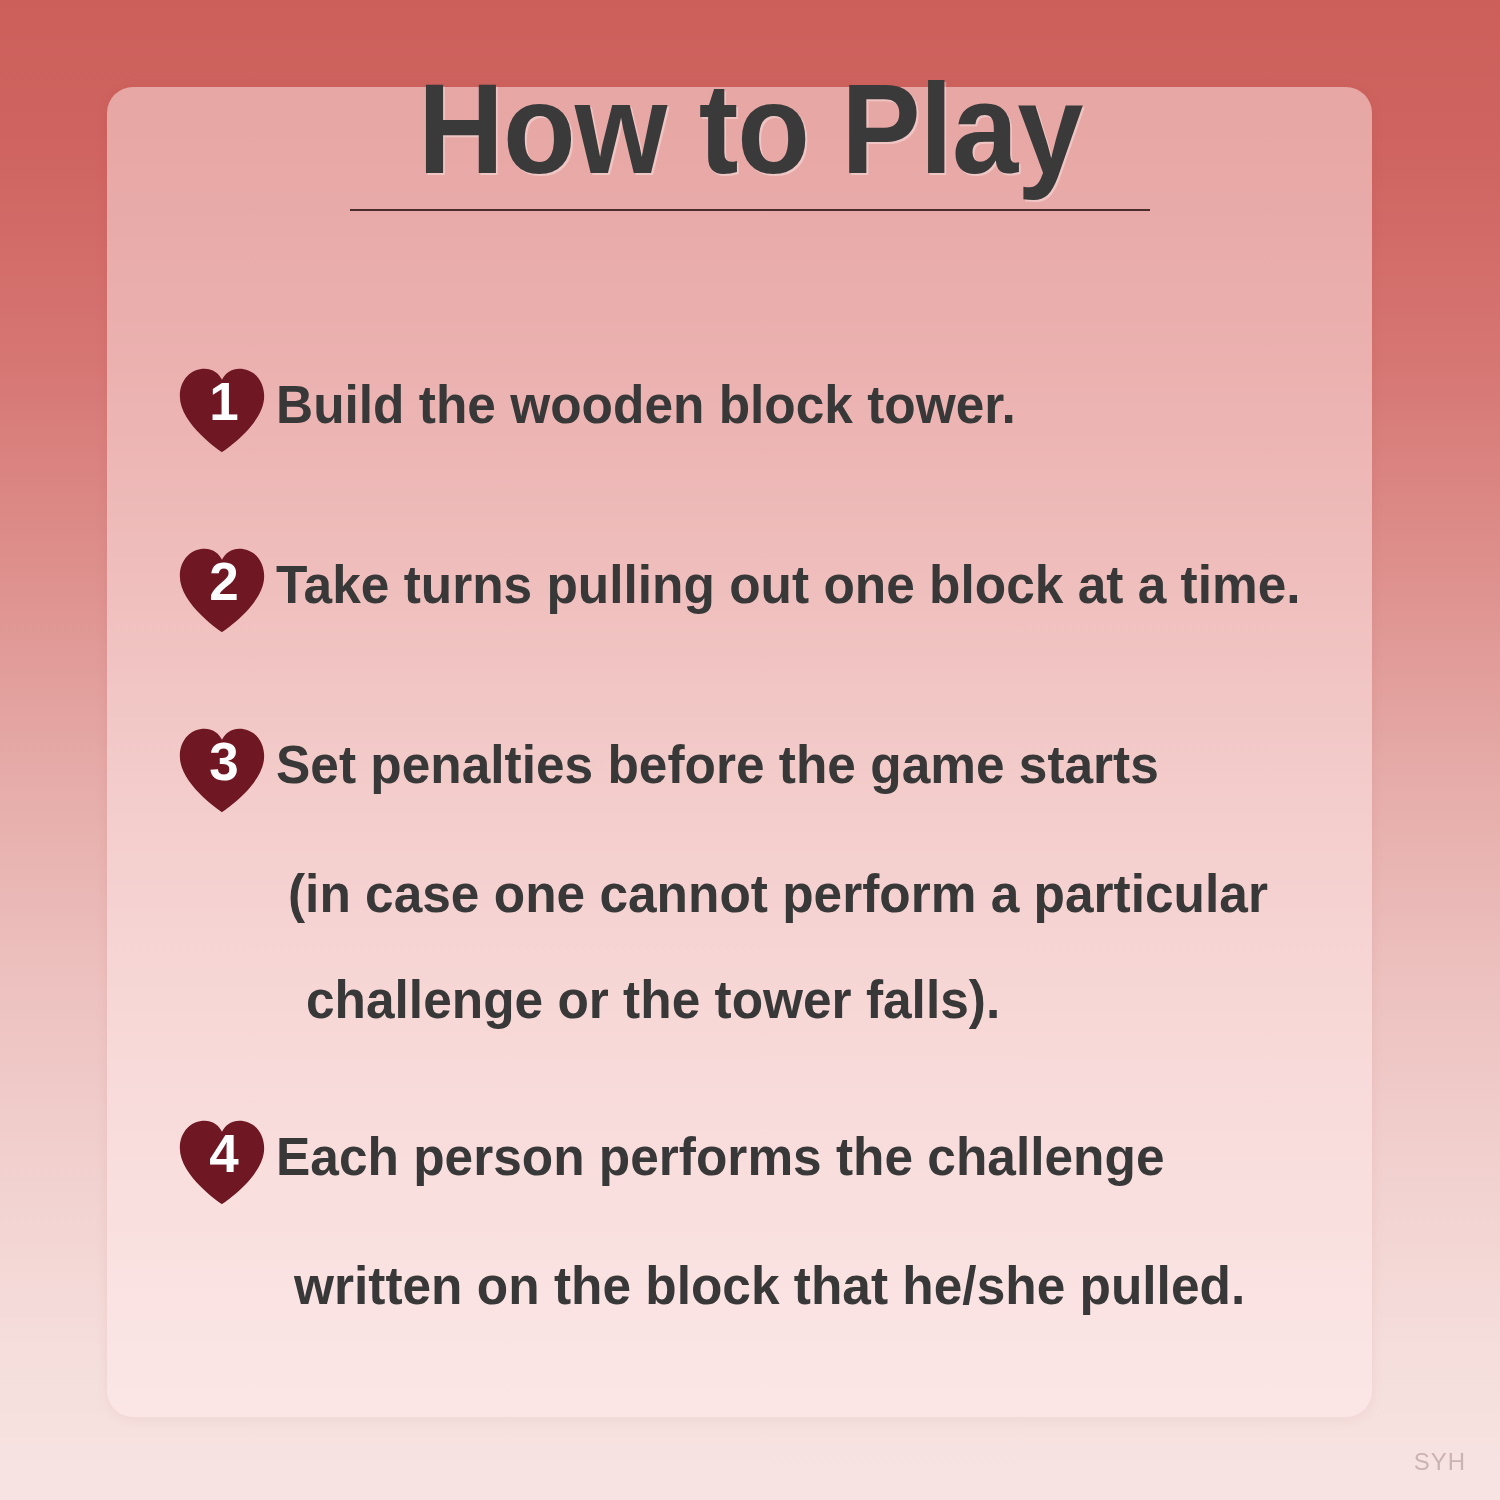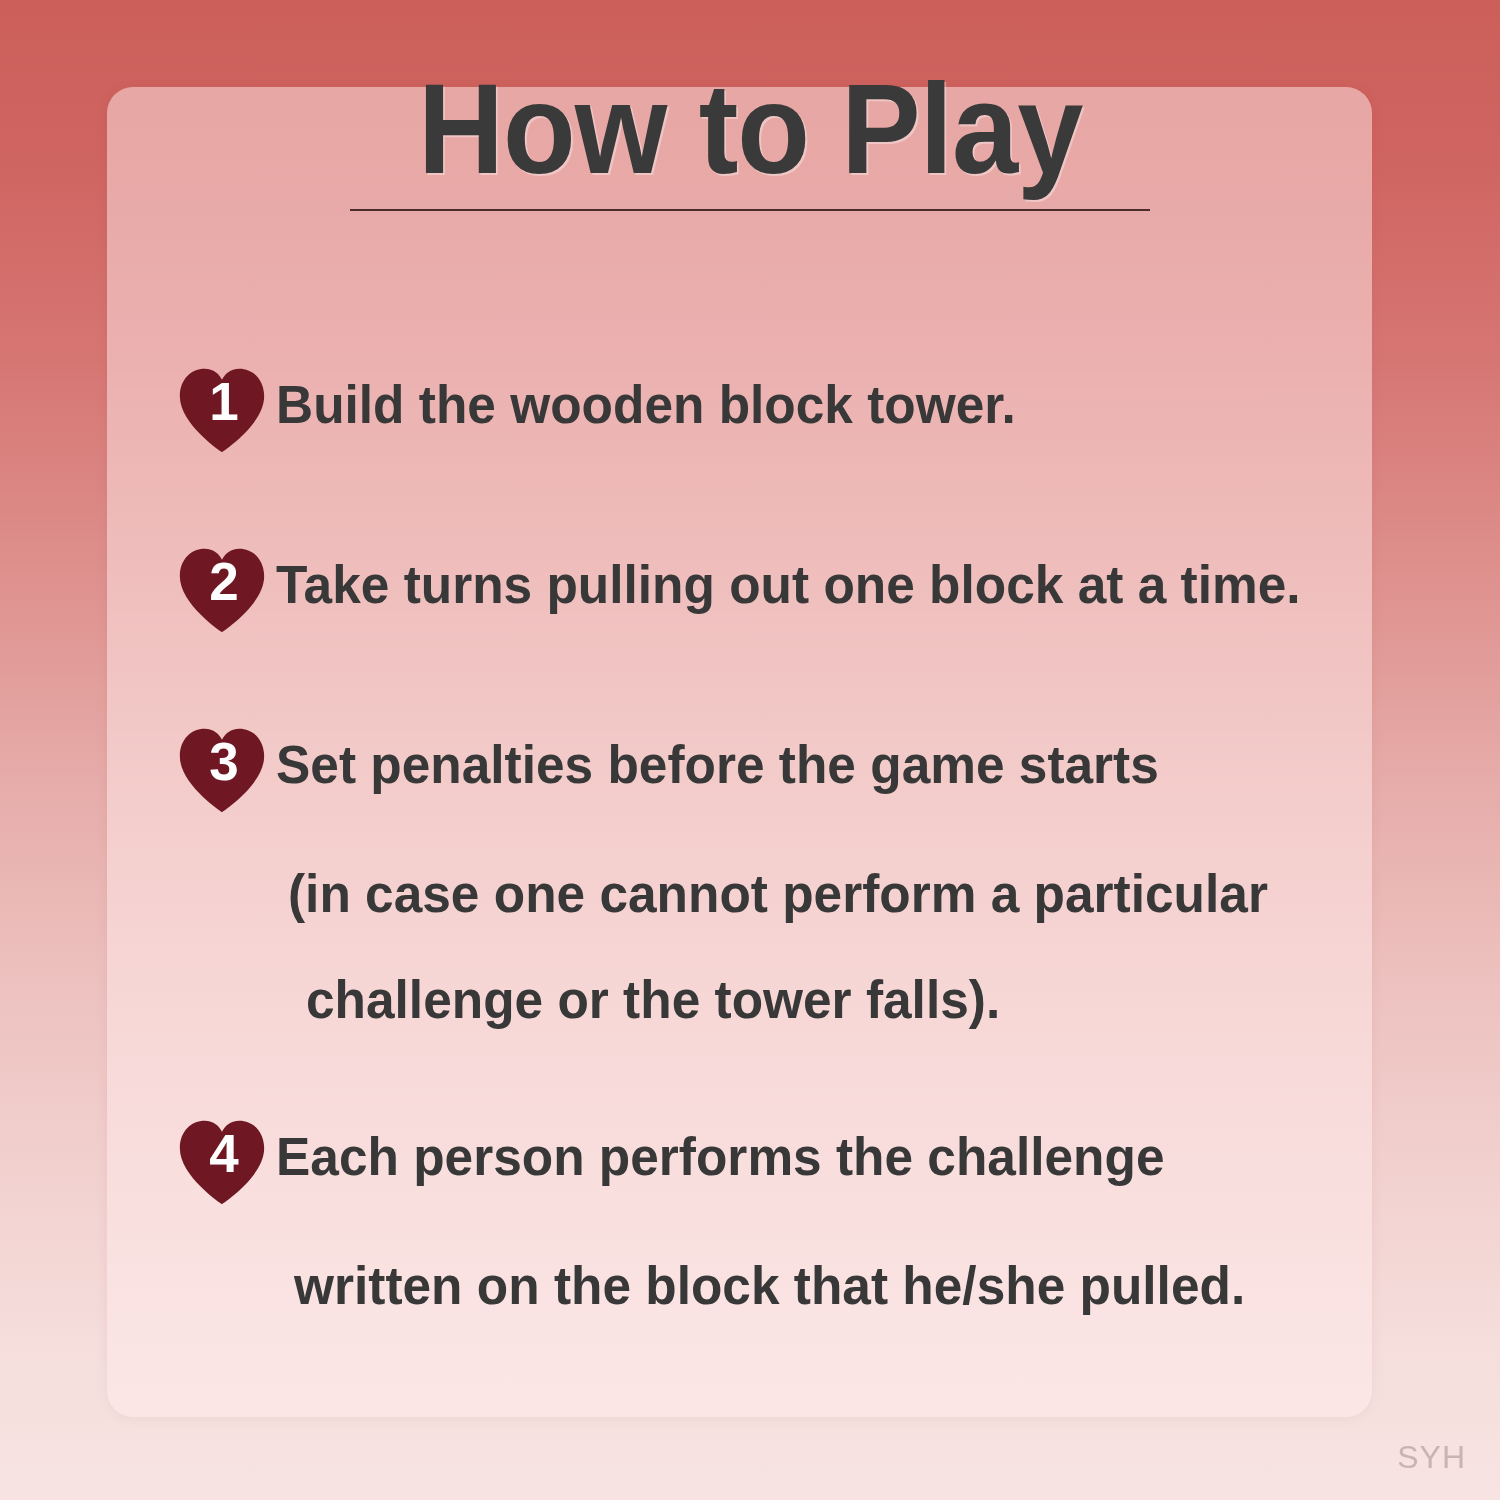--- a/index.html
+++ b/index.html
@@ -138,21 +138,21 @@
   .line-3b { margin-left: 112px; margin-top: 53px; }
   .line-3c { margin-left: 130px; margin-top: 53px; }
   .line-4b { margin-left: 118px; margin-top: 53px; }
 
   
   #watermark {
     position: absolute;
     right: 34px;
     bottom: 24px;
     font-family: "Liberation Sans", sans-serif;
-    font-size: 32px;
+    font-size: 24px;
     font-weight: 400;
     letter-spacing: 1px;
     color: rgba(140, 115, 115, 0.42);
   }
 </style>
 </head>
 <body>
 
 <div id="poster">
 

